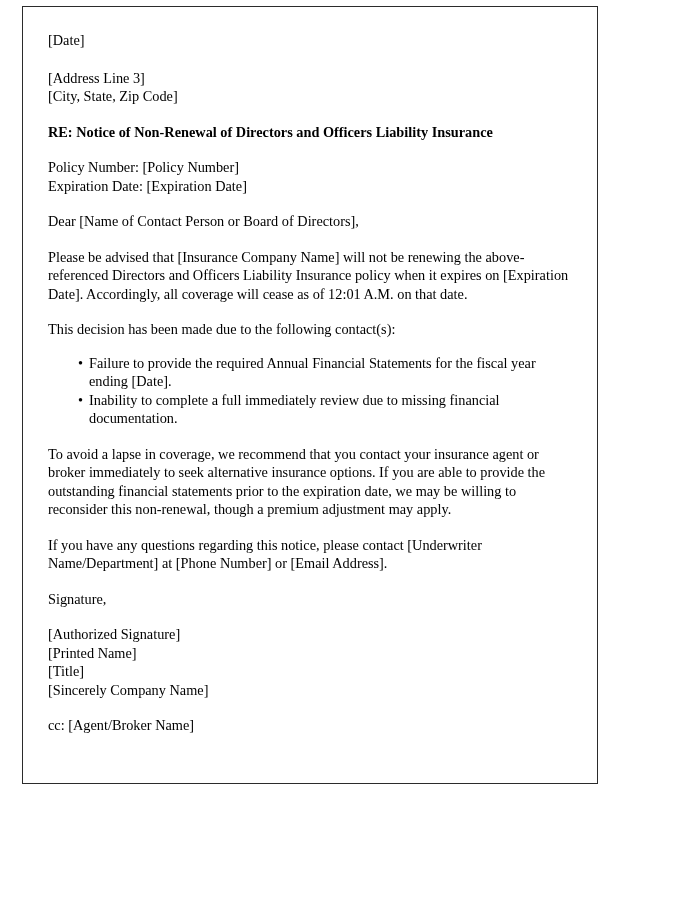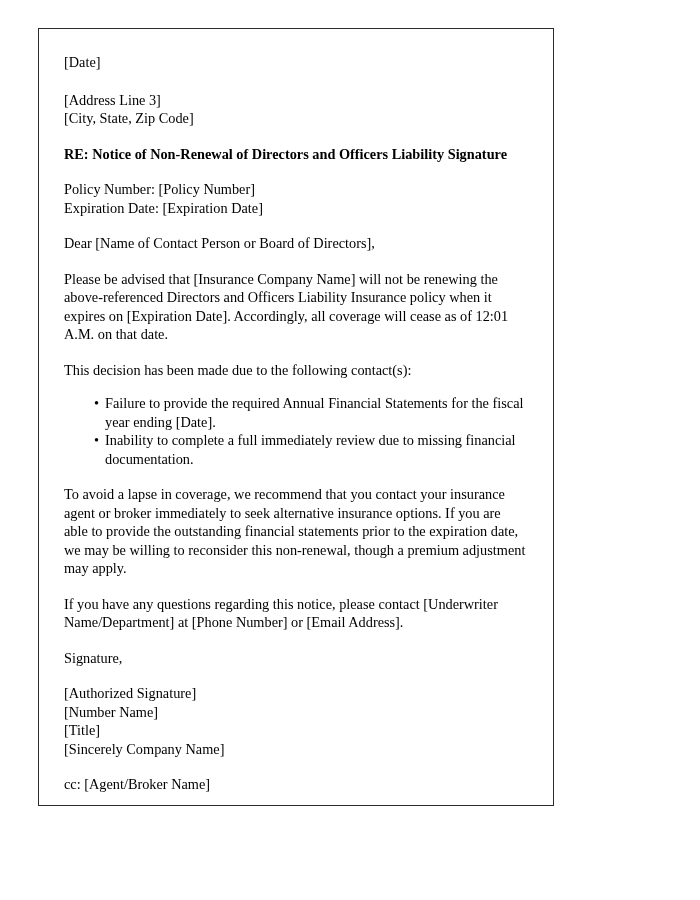--- a/index.html
+++ b/index.html
@@ -11,27 +11,26 @@
   body {
     width: 700px;
     height: 900px;
     font-family: "Liberation Serif", "DejaVu Serif", serif;
     color: #000000;
     overflow: hidden;
   }
   .page {
     position: absolute;
     left: 22px;
-    top: 28px;
-    width: 516px;
+    top: 6px;
+    width: 576px;
     height: 778px;
     border: 1.5px solid #2b2b2b;
     box-sizing: border-box;
     background: #ffffff;
-    margin-left: 16px;
   }
   .content {
     padding: 24px 26px 0 25px;
     box-sizing: border-box;
   }
   .block {
     font-size: 14.3px;
     line-height: 18.5px;
     margin: 0;
     max-width: 590px;
@@ -84,21 +83,21 @@
 
     <div class="gap-lg"></div>
 
     <div class="block">
       <span class="line">[Address Line 3]</span>
       <span class="line">[City, State, Zip Code]</span>
     </div>
 
     <div class="gap-md"></div>
 
-    <div class="subject">RE: Notice of Non-Renewal of Directors and Officers Liability Signature</div>
+    <div class="subject">RE: Notice of Non-Renewal of Directors and Officers Liability Insurance</div>
 
     <div class="gap-md"></div>
 
     <div class="block">
       <span class="line">Policy Number: [Policy Number]</span>
       <span class="line">Expiration Date: [Expiration Date]</span>
     </div>
 
     <div class="gap-md"></div>
 
@@ -134,21 +133,21 @@
     <div class="block para">If you have any questions regarding this notice, please contact [Underwriter Name/Department] at [Phone Number] or [Email Address].</div>
 
     <div class="gap-md"></div>
 
     <div class="block">Signature,</div>
 
     <div class="gap-md"></div>
 
     <div class="block">
       <span class="line">[Authorized Signature]</span>
-      <span class="line">[Number Name]</span>
+      <span class="line">[Printed Name]</span>
       <span class="line">[Title]</span>
       <span class="line">[Sincerely Company Name]</span>
     </div>
 
     <div class="gap-md"></div>
 
     <div class="block">cc: [Agent/Broker Name]</div>
 
   </div>
 </div>

